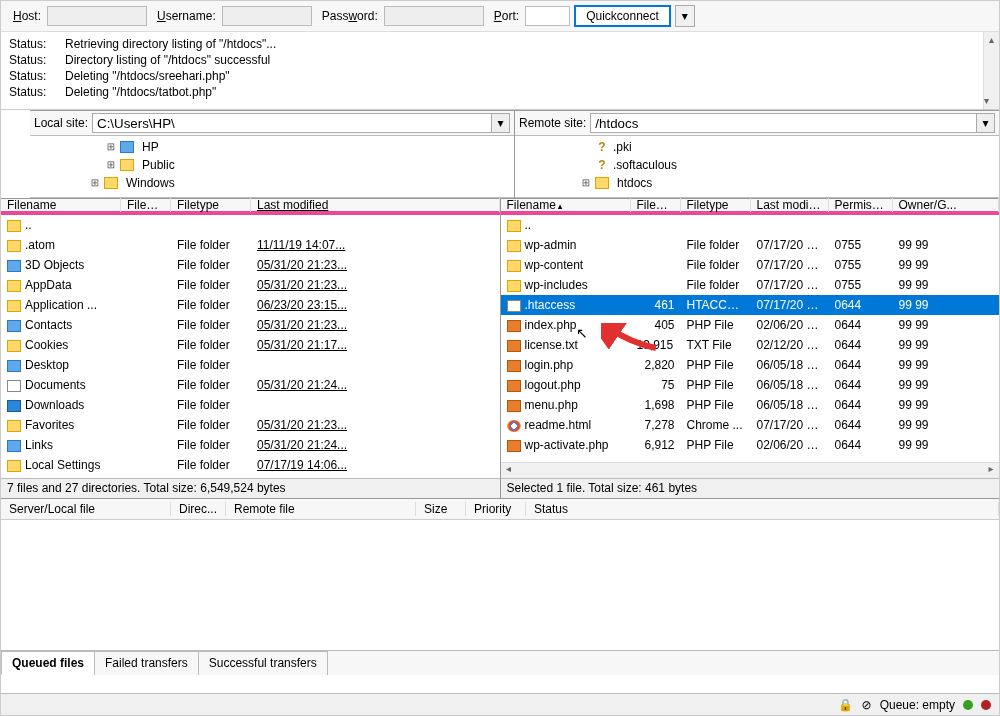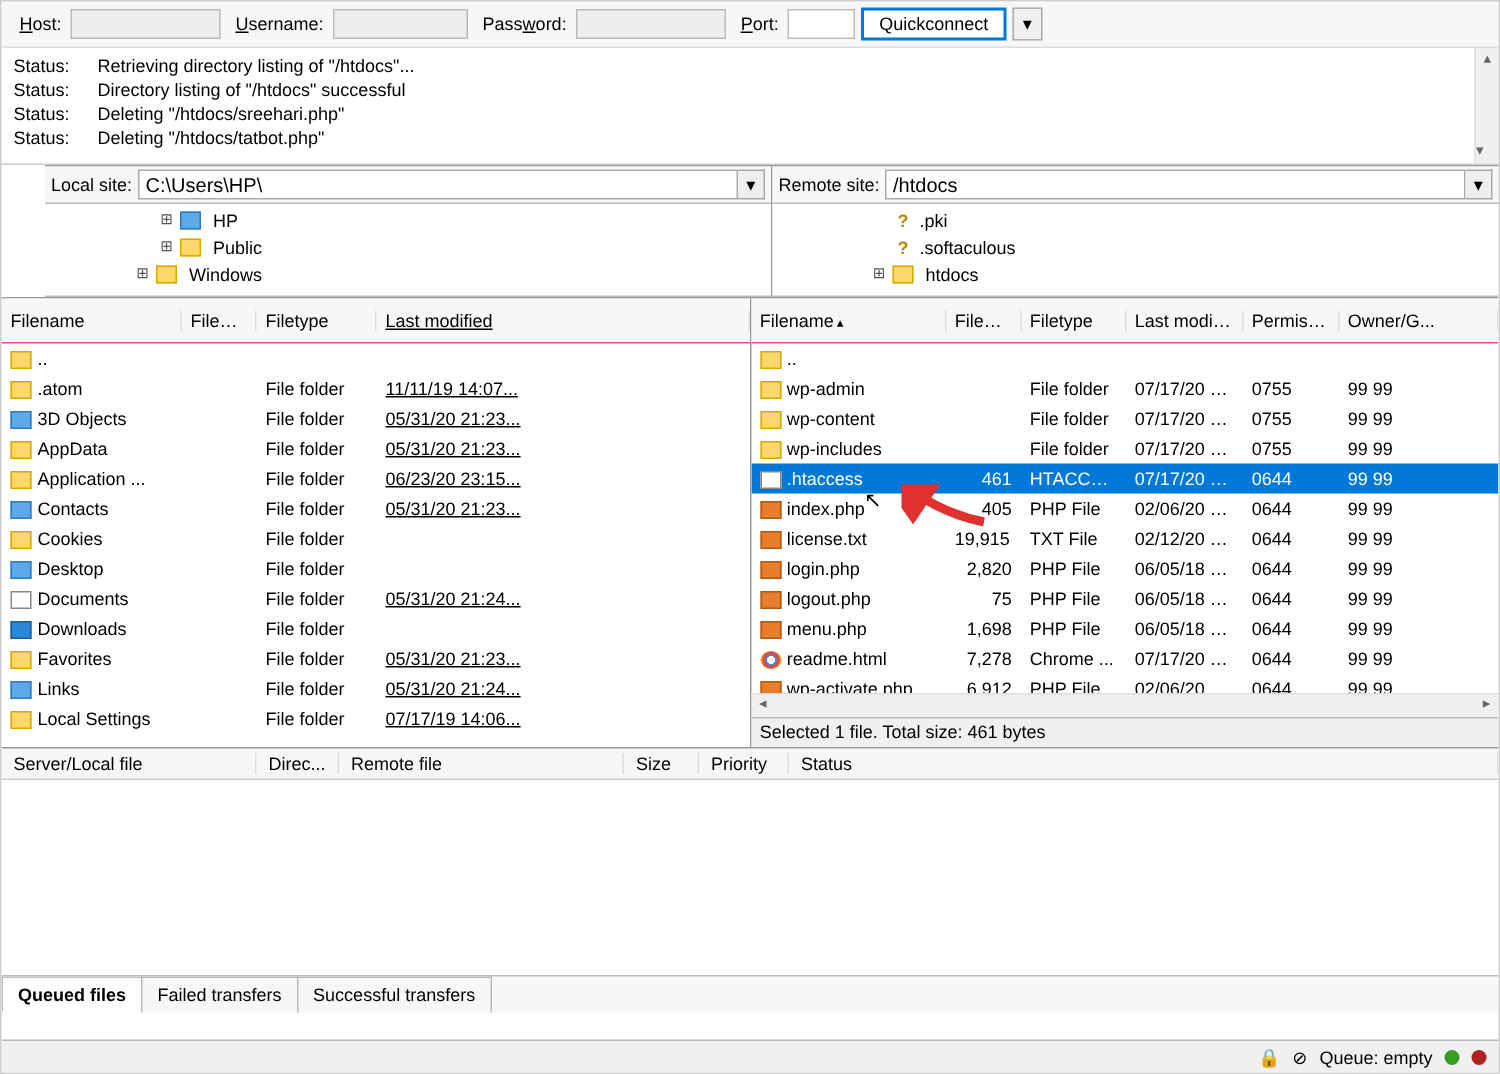--- a/index.html
+++ b/index.html
@@ -82,21 +82,21 @@
       height: 62px; overflow:hidden; background:#fff; font-size:12px; padding:2px 6px;
       border-bottom:1px solid #bbb;
     }
     .tree .node { display:flex; align-items:center; gap:4px; padding-left:40px; line-height:18px;}
     .expander { width:10px; display:inline-block; text-align:center; color:#555; font-size:10px;}
     .folder-q { width:14px; height:14px; display:inline-flex;align-items:center;justify-content:center; color:#b5890e; font-weight:bold;}
     
     .list-area { display:flex; height:300px; border-top:1px solid #999;}
     .list-pane { flex:1; display:flex; flex-direction:column; border-right:1px solid #999; }
     .list-pane:last-child{border-right:none;}
-    .headers { display:flex; background:#f7f7f7; border-bottom:1px solid #ec4899; font-size:12px; height:30px; align-items:center;}
+    .headers { display:flex; background:#f7f7f7; border-bottom:4px solid #ec4899; font-size:12px; height:16px; align-items:center;}
     .headers .col { padding:0 6px; border-right:1px solid #ddd; overflow:hidden; white-space:nowrap; text-overflow:ellipsis;}
     .local .col-name{flex:0 0 120px;}
     .local .col-size{flex:0 0 50px;}
     .local .col-type{flex:0 0 80px;}
     .local .col-mod{flex:1;text-decoration:underline;}
     .remote .col-name{flex:0 0 130px;}
     .remote .col-size{flex:0 0 50px; text-align:right;}
     .remote .col-type{flex:0 0 70px;}
     .remote .col-mod{flex:0 0 78px;}
     .remote .col-perm{flex:0 0 64px;}
@@ -279,20 +279,21 @@
         <div class="list-row">
           <div class="cell col-name" style="flex:0 0 120px"><span class="ic ic-folder-blue"></span>Contacts</div>
           <div class="cell col-size" style="flex:0 0 50px"></div>
           <div class="cell col-type" style="flex:0 0 80px">File folder</div>
           <div class="cell col-mod" style="flex:1">05/31/20 21:23...</div>
         </div>
         <div class="list-row">
           <div class="cell col-name" style="flex:0 0 120px"><span class="ic ic-folder"></span>Cookies</div>
           <div class="cell col-size" style="flex:0 0 50px"></div>
           <div class="cell col-type" style="flex:0 0 80px">File folder</div>
+          <div class="cell col-mod" style="flex:1">05/31/20 21:17...</div>
         </div>
         <div class="list-row">
           <div class="cell col-name" style="flex:0 0 120px"><span class="ic ic-folder-blue"></span>Desktop</div>
           <div class="cell col-size" style="flex:0 0 50px"></div>
           <div class="cell col-type" style="flex:0 0 80px">File folder</div>
         </div>
         <div class="list-row">
           <div class="cell col-name" style="flex:0 0 120px"><span class="ic ic-file"></span>Documents</div>
           <div class="cell col-size" style="flex:0 0 50px"></div>
           <div class="cell col-type" style="flex:0 0 80px">File folder</div>
@@ -315,20 +316,21 @@
           <div class="cell col-type" style="flex:0 0 80px">File folder</div>
           <div class="cell col-mod" style="flex:1">05/31/20 21:24...</div>
         </div>
         <div class="list-row">
           <div class="cell col-name" style="flex:0 0 120px"><span class="ic ic-folder"></span>Local Settings</div>
           <div class="cell col-size" style="flex:0 0 50px"></div>
           <div class="cell col-type" style="flex:0 0 80px">File folder</div>
           <div class="cell col-mod" style="flex:1">07/17/19 14:06...</div>
         </div>
       </div>
+    <div class="status-strip">7 files and 27 directories. Total size: 6,549,524 bytes</div>
   </div>
   <div class="list-pane remote">
     <div class="headers">
       <div class="col col-name"><span>Filename</span><span class="sort-ind">▴</span></div>
       <div class="col col-size">Filesize</div>
       <div class="col col-type">Filetype</div>
       <div class="col col-mod">Last modifi...</div>
       <div class="col col-perm">Permissi...</div>
       <div class="col col-own">Owner/G...</div>
     </div>

